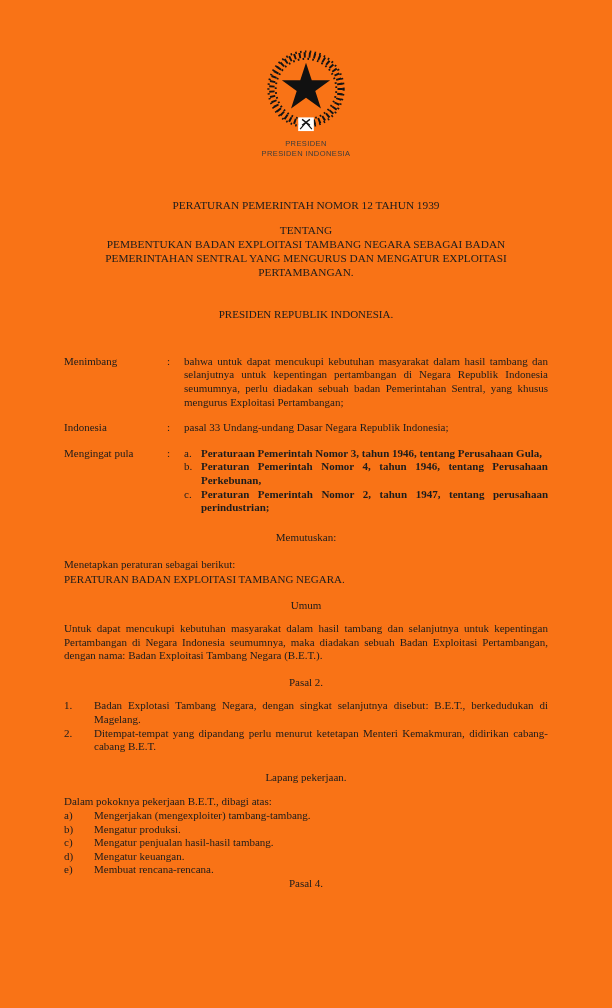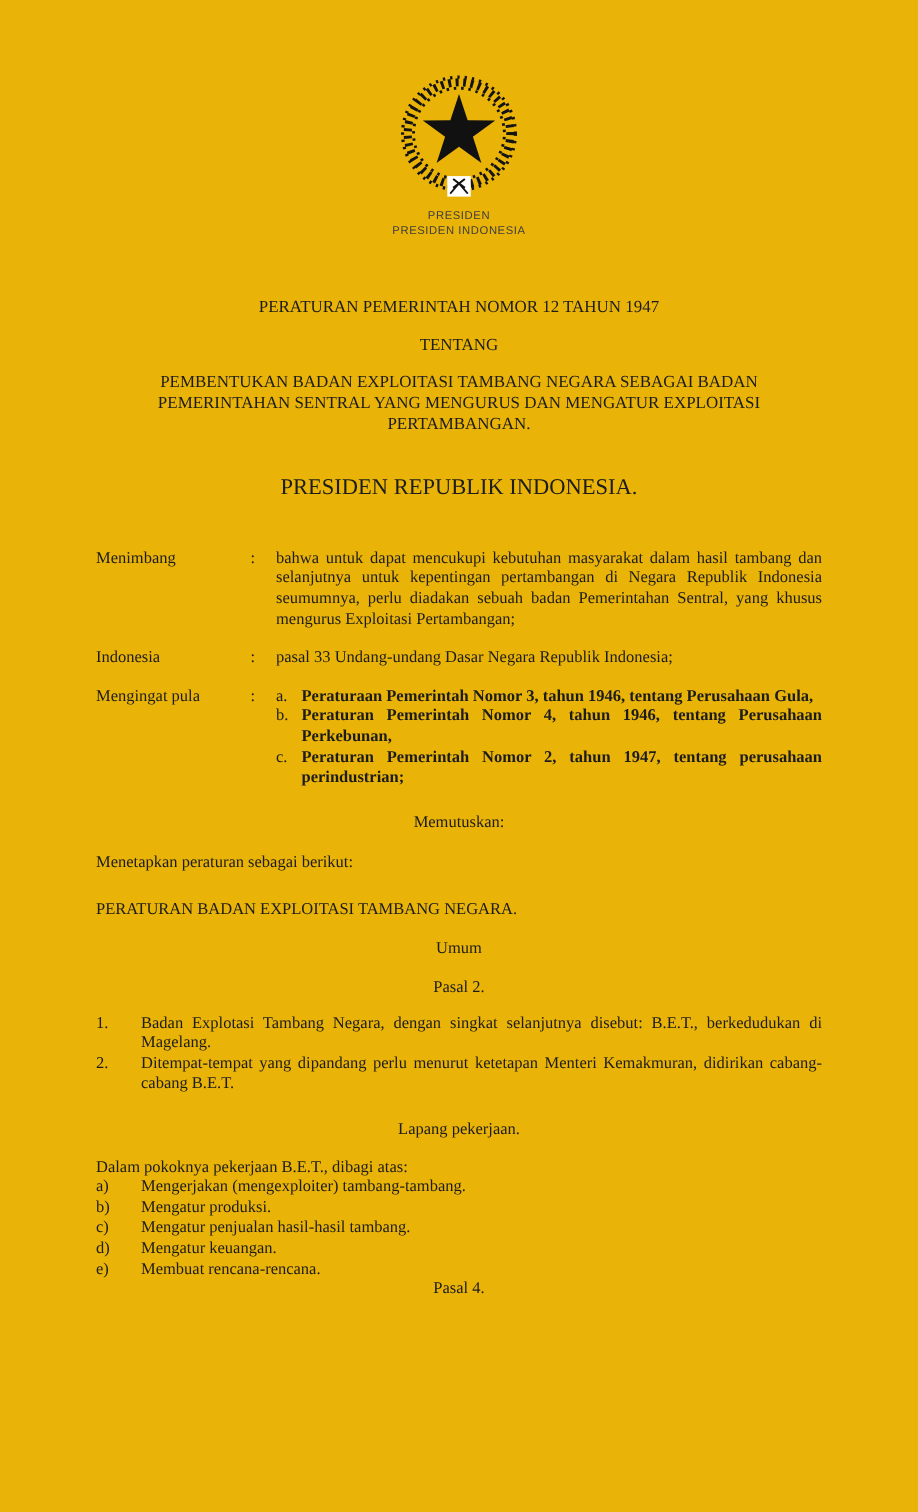--- a/index.html
+++ b/index.html
@@ -1,52 +1,52 @@
 <!DOCTYPE html>
 <html><head>
 <meta charset="utf-8">
 <style>
   html,body { margin:0; padding:0; background:#888; }
   .page {
     position:relative;
     width:612px; height:1008px;
     margin:0 auto;
-    background:#eab308;
+    background:#f97316;
     font-family:"Liberation Serif", serif;
     color:#1c1c1c;
     overflow:hidden;
   }
   .content { margin:0 64px; font-size:11px; line-height:13.6px; }
 
   
   .seal-block { padding-top:50px; text-align:center; }
   .seal-svg { display:block; margin:0 auto; width:102px; height:84px; }
   .lh { font-family:"Liberation Sans", sans-serif; font-size:7.5px; line-height:10px;
         color:#3d3d3d; letter-spacing:0.4px; margin-top:0; }
   .lh-first { margin-top:5px; }
 
   
   .title-block { margin-top:40px; text-align:center; }
   .t1 { font-size:11.3px; margin-bottom:11px; }
-  .t2 { font-size:11.3px; margin-bottom:11px; }
+  .t2 { font-size:11.3px; }
   .t3 { font-size:11.3px; line-height:14px; }
-  .issuer { margin-top:29px; text-align:center; font-size:15px; }
+  .issuer { margin-top:29px; text-align:center; font-size:11px; }
 
   
   .preamble { margin-top:33px; }
   .prow { display:grid; grid-template-columns:103px 17px 1fr; margin-bottom:12px; }
   .prow:last-child { margin-bottom:0; }
   .ptext { text-align:justify; }
   .sub { display:grid; grid-template-columns:17px 1fr; }
   .sub .ptext { text-align:justify;font-weight:bold; }
 
   .center { text-align:center; }
   .memutuskan { margin-top:16px; }
   .menetapkan { margin-top:14px; }
-  .reg-title  { margin-top:17px; }
+  .reg-title  { margin-top:1px; }
   .umum  { margin-top:12px; }
   .p1h   { margin-top:13px; }
   .p1b   { margin-top:10px; text-align:justify; }
   .p2h   { margin-top:13px; }
   .numlist { margin-top:10px; }
   .numrow { display:grid; grid-template-columns:30px 1fr; }
   .numrow .ptext { text-align:justify; }
   .lapang { margin-top:17px; }
   .p3h   { margin-top:13px; }
   .p3i   { margin-top:11px; }
@@ -68,21 +68,21 @@
       <path d="M46,71 L54,77 M54,71 L46,77" stroke="#141414" stroke-width="1.4" fill="none"></path>
       <path d="M50,74 L44,81 M50,74 L56,81" stroke="#141414" stroke-width="1.2" fill="none"></path>
     </svg>
     <div class="lh lh-first">PRESIDEN</div>
     <div class="lh">PRESIDEN INDONESIA</div>
   </div>
 
   <div class="content">
 
     <div class="title-block">
-      <div class="t1">PERATURAN PEMERINTAH NOMOR 12 TAHUN 1947</div>
+      <div class="t1">PERATURAN PEMERINTAH NOMOR 12 TAHUN 1939</div>
       <div class="t2">TENTANG</div>
       <div class="t3">PEMBENTUKAN BADAN EXPLOITASI TAMBANG NEGARA SEBAGAI BADAN PEMERINTAHAN SENTRAL YANG MENGURUS DAN MENGATUR EXPLOITASI PERTAMBANGAN.</div>
     </div>
     <div class="issuer">PRESIDEN REPUBLIK INDONESIA.</div>
 
     <div class="preamble">
 
       <div class="prow">
         <div>Menimbang</div>
         <div>:</div>
@@ -115,20 +115,21 @@
       </div>
 
     </div>
 
     <div class="center memutuskan">Memutuskan:</div>
     <div class="menetapkan">Menetapkan peraturan sebagai berikut:</div>
     <div class="reg-title">PERATURAN BADAN EXPLOITASI TAMBANG NEGARA.</div>
 
     <div class="center umum">Umum</div>
 
+    <div class="p1b">Untuk dapat mencukupi kebutuhan masyarakat dalam hasil tambang dan selanjutnya untuk kepentingan Pertambangan di Negara Indonesia seumumnya, maka diadakan sebuah Badan Exploitasi Pertambangan, dengan nama: Badan Exploitasi Tambang Negara (B.E.T.).</div>
 
     <div class="center p2h">Pasal 2.</div>
     <div class="numlist">
       <div class="numrow">
         <span>1.</span>
         <span class="ptext">Badan Explotasi Tambang Negara, dengan singkat selanjutnya disebut: B.E.T., berkedudukan di Magelang.</span>
       </div>
       <div class="numrow">
         <span>2.</span>
         <span class="ptext">Ditempat-tempat yang dipandang perlu menurut ketetapan Menteri Kemakmuran, didirikan cabang-cabang B.E.T.</span>

